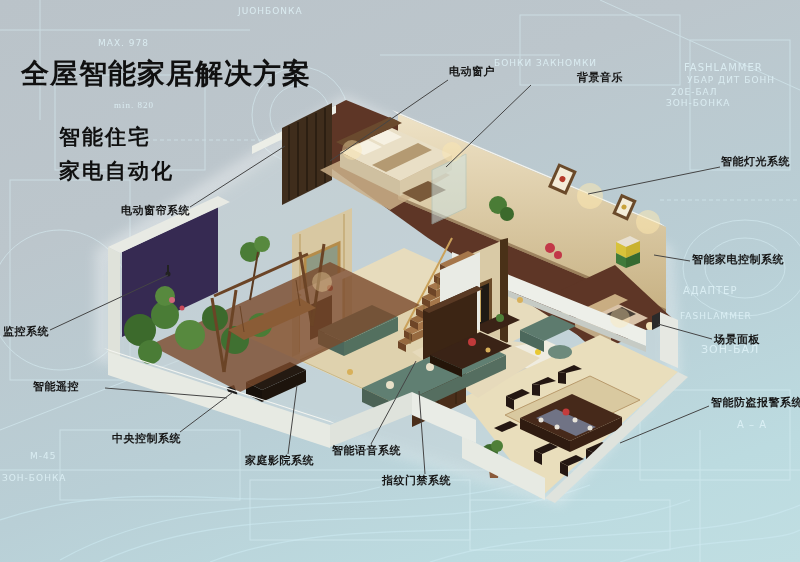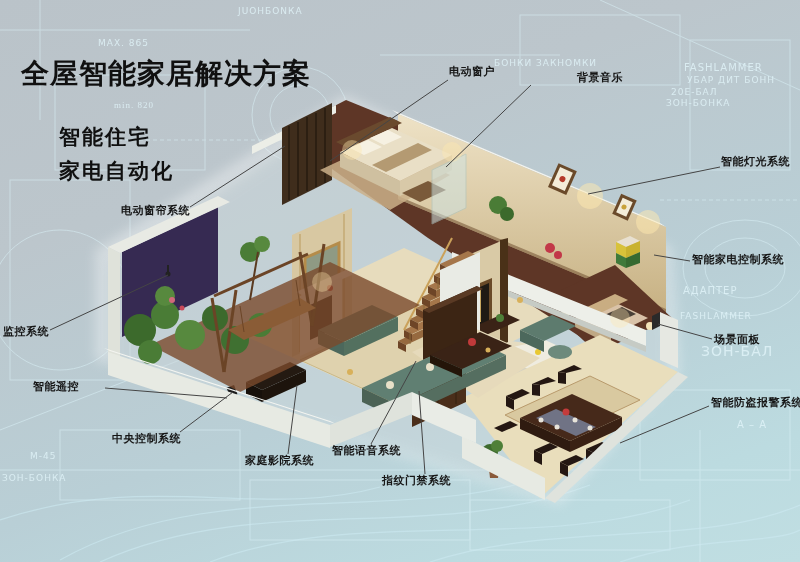--- a/index.html
+++ b/index.html
@@ -366,31 +366,31 @@
       <line x1="190" y1="207" x2="285" y2="146" stroke="#454545" stroke-width="1"></line>
       <line x1="50" y1="330" x2="168" y2="275" stroke="#454545" stroke-width="1"></line>
       <line x1="105" y1="388" x2="227" y2="398" stroke="#454545" stroke-width="1"></line>
       <line x1="180" y1="432" x2="233" y2="392" stroke="#454545" stroke-width="1"></line>
       <line x1="288" y1="454" x2="297" y2="385" stroke="#454545" stroke-width="1"></line>
       <line x1="371" y1="444" x2="416" y2="361" stroke="#454545" stroke-width="1"></line>
       <line x1="425" y1="474" x2="419" y2="391" stroke="#454545" stroke-width="1"></line>
     </svg>
 
   <div class="layer" id="bg-texts">
-      <span class="bg-text" style="left: 98px; top: 38px; font-size: 9px;">МАХ. 865</span>
+      <span class="bg-text" style="left: 98px; top: 38px; font-size: 9px;">МАХ. 978</span>
       <span class="bg-text" style="left: 114px; top: 100px; font-size: 9px; font-family: Liberation Serif, serif;">min. 820</span>
       <span class="bg-text" style="left: 238px; top: 6px; font-size: 9px;">JUОНБОNКА</span>
       <span class="bg-text" style="left: 494px; top: 58px; font-size: 9px;">БОНКИ ЗАКНОМКИ</span>
       <span class="bg-text" style="left: 684px; top: 62px; font-size: 10px;">FASHLAMMER</span>
       <span class="bg-text" style="left: 687px; top: 75px; font-size: 9px;">УБАР ДИТ БОНН</span>
       <span class="bg-text" style="left: 671px; top: 87px; font-size: 9px;">20Е-БАЛ</span>
       <span class="bg-text" style="left: 666px; top: 98px; font-size: 9px;">ЗОН-БОНКА</span>
       <span class="bg-text" style="left: 683px; top: 285px; font-size: 10px;">АДАПТЕР</span>
       <span class="bg-text" style="left: 680px; top: 311px; font-size: 9px;">FASHLAMMER</span>
-      <span class="bg-text" style="left: 701px; top: 343px; font-size: 14px;">ЗОН-БАЛ</span>
+      <span class="bg-text" style="left: 701px; top: 343px; font-size: 11px;">ЗОН-БАЛ</span>
       <span class="bg-text" style="left: 737px; top: 419px; font-size: 10px;">A – A</span>
       <span class="bg-text" style="left: 2px; top: 473px; font-size: 9px;">ЗОН-БОНКА</span>
       <span class="bg-text" style="left: 30px; top: 451px; font-size: 9px;">М-45</span>
     </div>
 
   <div class="title">全屋智能家居解决方案</div>
   <div class="subtitle s2">家电自动化</div>
   <div class="subtitle s1">智能住宅</div>
 
   <div class="layer" id="callouts">

